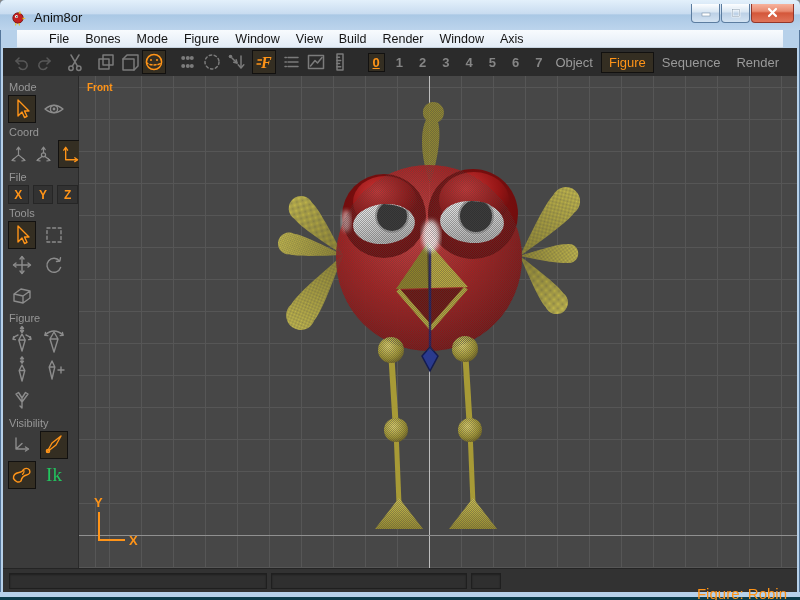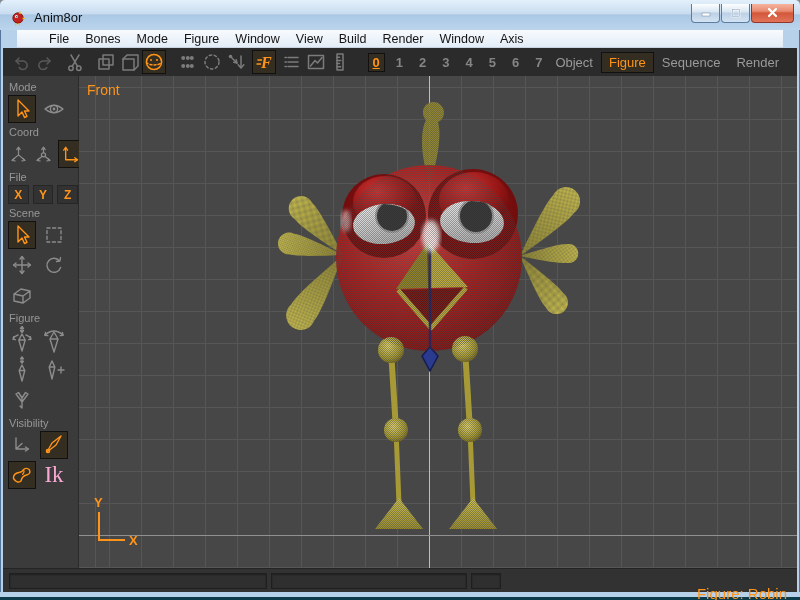--- a/index.html
+++ b/index.html
@@ -42,30 +42,30 @@
   .sidebar{width:76px;background:var(--sidebar_bg);border-right:1px solid #2a2a2a;padding:2px 0 0 5px;}
   .slabel{font-size:11px;color:#979797;margin:3px 0 2px 1px;}
   .srow{display:flex;gap:4px;align-items:center;margin-bottom:2px;}
   .sbtn{width:28px;height:28px;display:flex;align-items:center;justify-content:center;border:1px solid transparent;}
   .sbtn.small{width:21px;height:19px;border:1px solid #262626;background:#323232;}
   .sbtn.active{background:#342e22;border:1px solid #121110;}
   .sicon{stroke:#8c8c8c;fill:none;stroke-width:1.4;stroke-linecap:round;stroke-linejoin:round;}
   .sicon.acc{stroke:var(--accent);}
   .sicon .fil{fill:#8c8c8c;stroke:none;}
   .axisletter{font-size:12px;font-weight:bold;color:var(--accent);}
-  .iklabel{font-family:"Liberation Serif",serif;font-size:23px;color:#f9a8d4;}
+  .iklabel{font-family:"Liberation Serif",serif;font-size:19px;color:#22c55e;}
   
   .viewport{position:relative;flex:1 1 auto;background-color:var(--viewport_bg);
     background-image:
       repeating-linear-gradient(to right,#565656 0 1px,transparent 1px 32px),
       repeating-linear-gradient(to bottom,#565656 0 1px,transparent 1px 32px);
     background-position:30px 0,0 11px;overflow:hidden;}
   .viewport::before{content:"";position:absolute;left:350px;top:0;bottom:0;width:1px;background:#cfcfcf;opacity:.85;}
   .viewport::after{content:"";position:absolute;top:459px;left:0;right:0;height:1px;background:#909090;}
-  .vplabel{position:absolute;left:8px;top:6px;font-size:14px;font-weight:normal;color:var(--accent);z-index:3;}
+  .vplabel{position:absolute;left:8px;top:6px;font-size:10px;font-weight:bold;color:var(--accent);z-index:3;}
   .axisind{position:absolute;left:8px;bottom:14px;z-index:3;}
   .axisind text{fill:var(--accent);font-size:13px;font-weight:bold;font-family:"Liberation Sans",sans-serif;}
   .birdsvg{position:absolute;inset:0;z-index:2;}
   
   .statusbar{position:relative;margin:0 3px;height:24px;background:#323232;border-top:1px solid #242424;}
   .spanel{position:absolute;top:4px;height:16px;background:#2f2f2f;border:1px solid #1f1f1f;
     box-shadow:inset 0 1px 2px rgba(0,0,0,.35);}
   .figurelabel{position:absolute;right:10px;top:16px;font-size:15px;color:var(--accent);}
   .winedge{height:8px;background:var(--titlebar_blue);border-bottom:3px solid #0d3c4c;}
 </style>
@@ -280,21 +280,21 @@
           <span class="axisletter">X</span>
         </div>
         <div class="sbtn small">
           <span class="axisletter">Y</span>
         </div>
         <div class="sbtn small">
           <span class="axisletter">Z</span>
         </div>
       </div>
 
-      <div class="slabel">Scene</div>
+      <div class="slabel">Tools</div>
       <div class="srow">
         <div class="sbtn active">
           <svg width="26" height="26" viewBox="0 0 26 26" class="sicon acc">
             <path d="M9 4 L9 20 L13 16 L15.5 21.5 L18 20.3 L15.5 15 L20 15 Z"></path>
           </svg>
         </div>
         <div class="sbtn">
           <svg width="26" height="26" viewBox="0 0 26 26" class="sicon">
             <rect x="6" y="6" width="14" height="14" stroke-dasharray="3 2.6"></rect>
           </svg>

